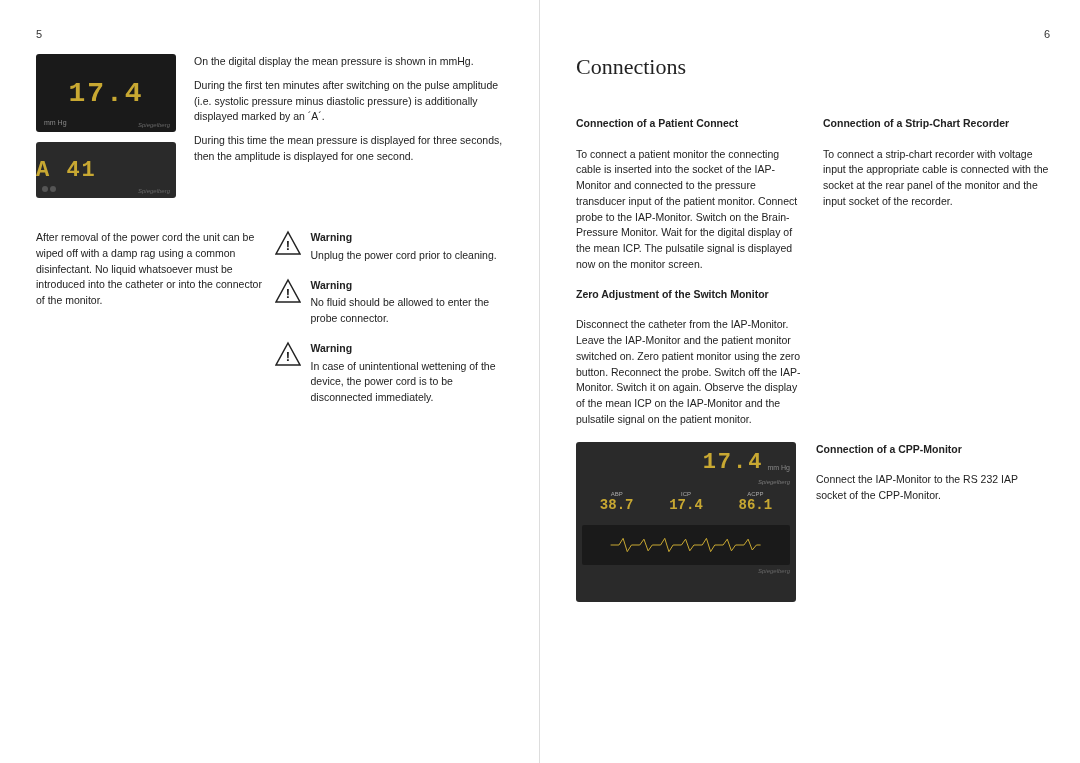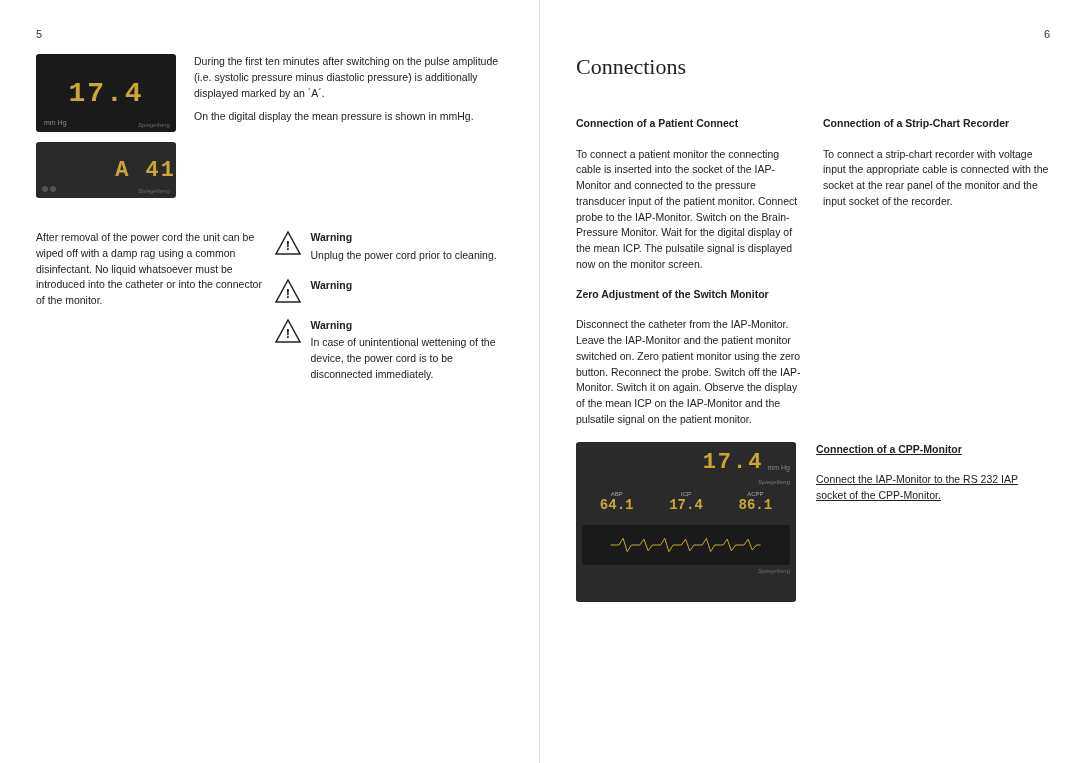--- a/index.html
+++ b/index.html
@@ -76,21 +76,21 @@
       font-weight: bold;
     }
 
     .device-img-small {
       width: 140px;
       height: 56px;
       background: #2a2a2a;
       border-radius: 3px;
       display: flex;
       align-items: center;
-      justify-content: flex-end;
+      justify-content: flex-start;
       overflow: hidden;
     }
 
     .device-img-small-display {
       font-family: 'Courier New', monospace;
       font-size: 22px;
       color: #c8a832;
       letter-spacing: 2px;
       font-weight: bold;
     }
@@ -274,21 +274,20 @@
       justify-content: center;
     }
 
     .monitor-wave {
       width: 90%;
       height: 20px;
     }
 
     .cpp-section {
       flex: 1;
-      text-decoration: underline;
     }
 
     .small-btn-row {
       display: flex;
       gap: 2px;
       position: absolute;
       bottom: 6px;
       left: 6px;
     }
 
@@ -319,22 +318,23 @@
         <span class="device-img-small-display">A 41</span>
         <span class="device-brand">Spiegelberg</span>
         <div class="small-btn-row">
           <div class="small-btn"></div>
           <div class="small-btn"></div>
         </div>
       </div>
     </div>
 
     <div class="top-text">
+      <p>On the digital display the mean pressure is shown in mmHg.</p>
       <p>During the first ten minutes after switching on the pulse amplitude (i.e. systolic pressure minus diastolic pressure) is additionally displayed marked by an ´A´.</p>
-      <p>On the digital display the mean pressure is shown in mmHg.</p>
+      <p>During this time the mean pressure is displayed for three seconds, then the amplitude is displayed for one second.</p>
     </div>
   </div>
 
   <div class="cleaning-section">
     <div class="cleaning-content">
       <div class="cleaning-text-left">After removal of the power cord the unit can be wiped off with a damp rag using a common disinfectant. No liquid whatsoever must be introduced into the catheter or into the connector of the monitor.</div>
       <div class="warnings-right">
 
         <div class="warning-item">
           <div class="warning-icon">
@@ -351,20 +351,21 @@
 
         <div class="warning-item">
           <div class="warning-icon">
             <svg viewBox="0 0 26 26" xmlns="http://www.w3.org/2000/svg">
               <polygon points="13,2 25,24 1,24" fill="none" stroke="#222" stroke-width="1.5"></polygon>
               <text x="13" y="20" text-anchor="middle" font-size="13" font-weight="bold" fill="#222">!</text>
             </svg>
           </div>
           <div class="warning-text">
             <strong>Warning</strong>
+            <span>No fluid should be allowed to enter the probe connector.</span>
           </div>
         </div>
 
         <div class="warning-item">
           <div class="warning-icon">
             <svg viewBox="0 0 26 26" xmlns="http://www.w3.org/2000/svg">
               <polygon points="13,2 25,24 1,24" fill="none" stroke="#222" stroke-width="1.5"></polygon>
               <text x="13" y="20" text-anchor="middle" font-size="13" font-weight="bold" fill="#222">!</text>
             </svg>
           </div>
@@ -416,21 +417,21 @@
           <span style="font-size:7px; color:#888; margin-left:4px; align-self:flex-end; margin-bottom:4px;">mm Hg</span>
         </div>
 
         <div style="display:flex; width:100%; justify-content:flex-end; margin-bottom:6px;">
           <span style="font-size:6px; color:#777; font-style:italic;">Spiegelberg</span>
         </div>
 
         <div style="display:flex; width:100%; justify-content:space-around; margin-bottom:6px;">
           <div class="monitor-value-block">
             <span class="monitor-value-label">ABP</span>
-            <span class="monitor-value-num">64.1</span>
+            <span class="monitor-value-num">38.7</span>
           </div>
           <div class="monitor-value-block">
             <span class="monitor-value-label">ICP</span>
             <span class="monitor-value-num">17.4</span>
           </div>
           <div class="monitor-value-block">
             <span class="monitor-value-label">ACPP</span>
             <span class="monitor-value-num">86.1</span>
           </div>
         </div>

